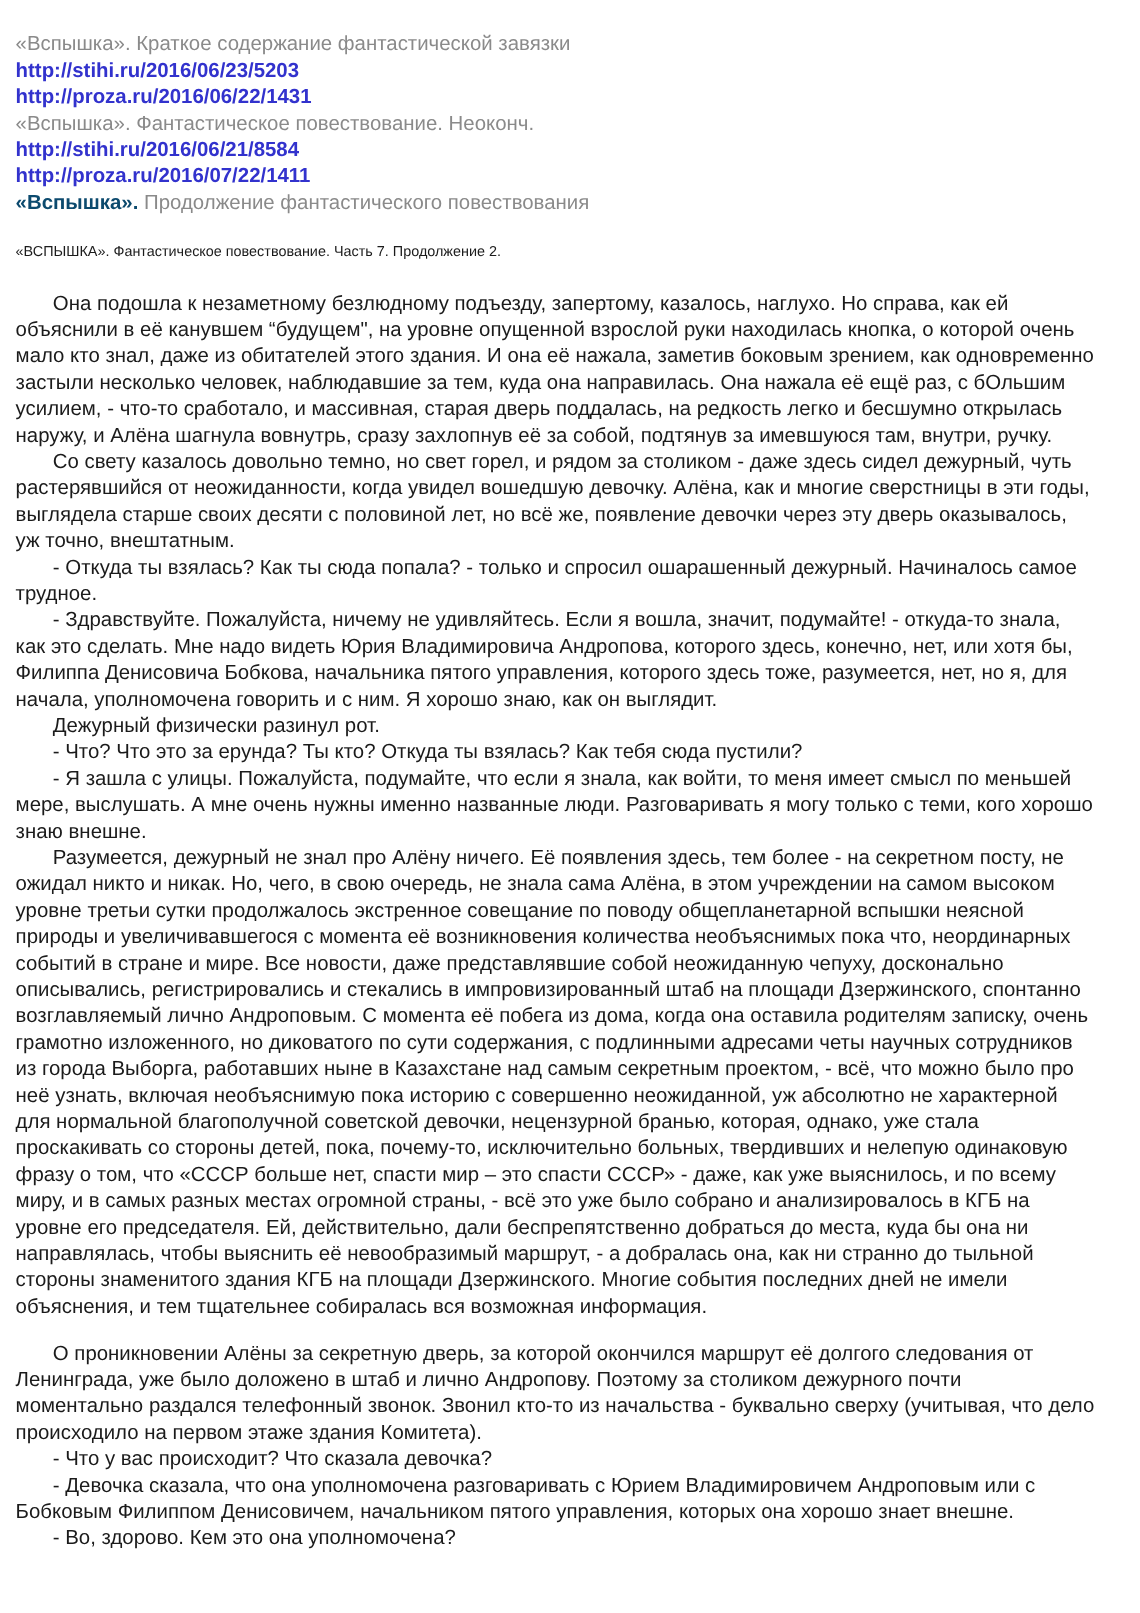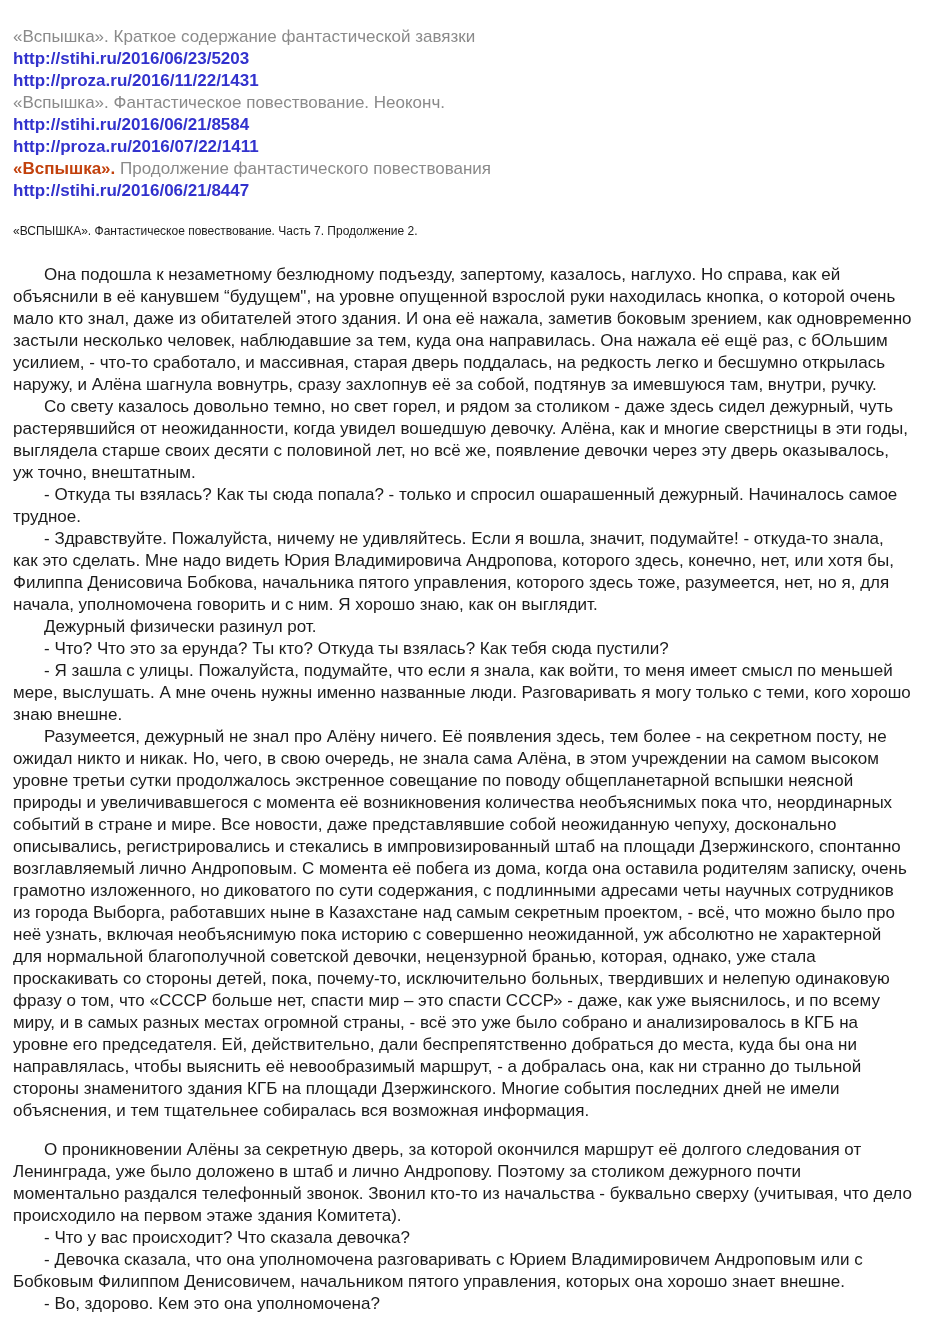--- a/index.html
+++ b/index.html
@@ -9,21 +9,21 @@
     height: 1344px;
     box-sizing: border-box;
     background: #ffffff;
     padding: 26px 12px 0 13px;
     font-family: "Liberation Sans", sans-serif;
     color: #1b1b1b;
     overflow: hidden;
   }
   .header-block { font-size: 17px; line-height: 22px; }
   .caption-line { white-space: nowrap; }
-  .caption-lead { color: #c2410c; font-weight: 700; text-align: right; }
+  .caption-lead { color: #0c4a6e; font-weight: 700; text-align: right; }
   .caption-muted { color: #8a8a8a; }
   .link-line { }
   a.doc-link {
     color: #3232cd;
     font-weight: 600;
     cursor: pointer;
   }
   .doc-title {
     margin-top: 18px;
     font-size: 12px;
@@ -46,32 +46,31 @@
 </head>
 <body>
 
 <div class="page">
 
   <div class="header-block">
 
     <div class="header-group">
       <div class="caption-line"><span class="caption-lead"></span><span class="caption-muted">«Вспышка». Краткое содержание фантастической завязки</span></div>
       <div class="link-line"><a class="doc-link">http://stihi.ru/2016/06/23/5203</a></div>
-      <div class="link-line"><a class="doc-link">http://proza.ru/2016/11/22/1431</a></div>
+      <div class="link-line"><a class="doc-link">http://proza.ru/2016/06/22/1431</a></div>
     </div>
 
     <div class="header-group">
       <div class="caption-line"><span class="caption-lead"></span><span class="caption-muted">«Вспышка». Фантастическое повествование. Неоконч.</span></div>
       <div class="link-line"><a class="doc-link">http://stihi.ru/2016/06/21/8584</a></div>
       <div class="link-line"><a class="doc-link">http://proza.ru/2016/07/22/1411</a></div>
     </div>
 
     <div class="header-group">
       <div class="caption-line"><span class="caption-lead">«Вспышка».</span><span class="caption-muted"> Продолжение фантастического повествования</span></div>
-      <div class="link-line"><a class="doc-link">http://stihi.ru/2016/06/21/8447</a></div>
     </div>
 
   </div>
 
   <div class="doc-title">«ВСПЫШКА». Фантастическое повествование. Часть 7. Продолжение 2.</div>
 
   <div class="body-text">
     <p>Она подошла к незаметному безлюдному подъезду, запертому, казалось, наглухо. Но справа, как ей объяснили в её канувшем “будущем", на уровне опущенной взрослой руки находилась кнопка, о которой очень мало кто знал, даже из обитателей этого здания. И она её нажала, заметив боковым зрением, как одновременно застыли несколько человек, наблюдавшие за тем, куда она направилась. Она нажала её ещё раз, с бОльшим усилием, - что-то сработало, и массивная, старая дверь поддалась, на редкость легко и бесшумно открылась наружу, и Алёна шагнула вовнутрь, сразу захлопнув её за собой, подтянув за имевшуюся там, внутри, ручку.</p>
     <p>Со свету казалось довольно темно, но свет горел, и рядом за столиком - даже здесь сидел дежурный, чуть растерявшийся от неожиданности, когда увидел вошедшую девочку. Алёна, как и многие сверстницы в эти годы, выглядела старше своих десяти с половиной лет, но всё же, появление девочки через эту дверь оказывалось, уж точно, внештатным.</p>
     <p>- Откуда ты взялась? Как ты сюда попала? - только и спросил ошарашенный дежурный. Начиналось самое трудное.</p>

